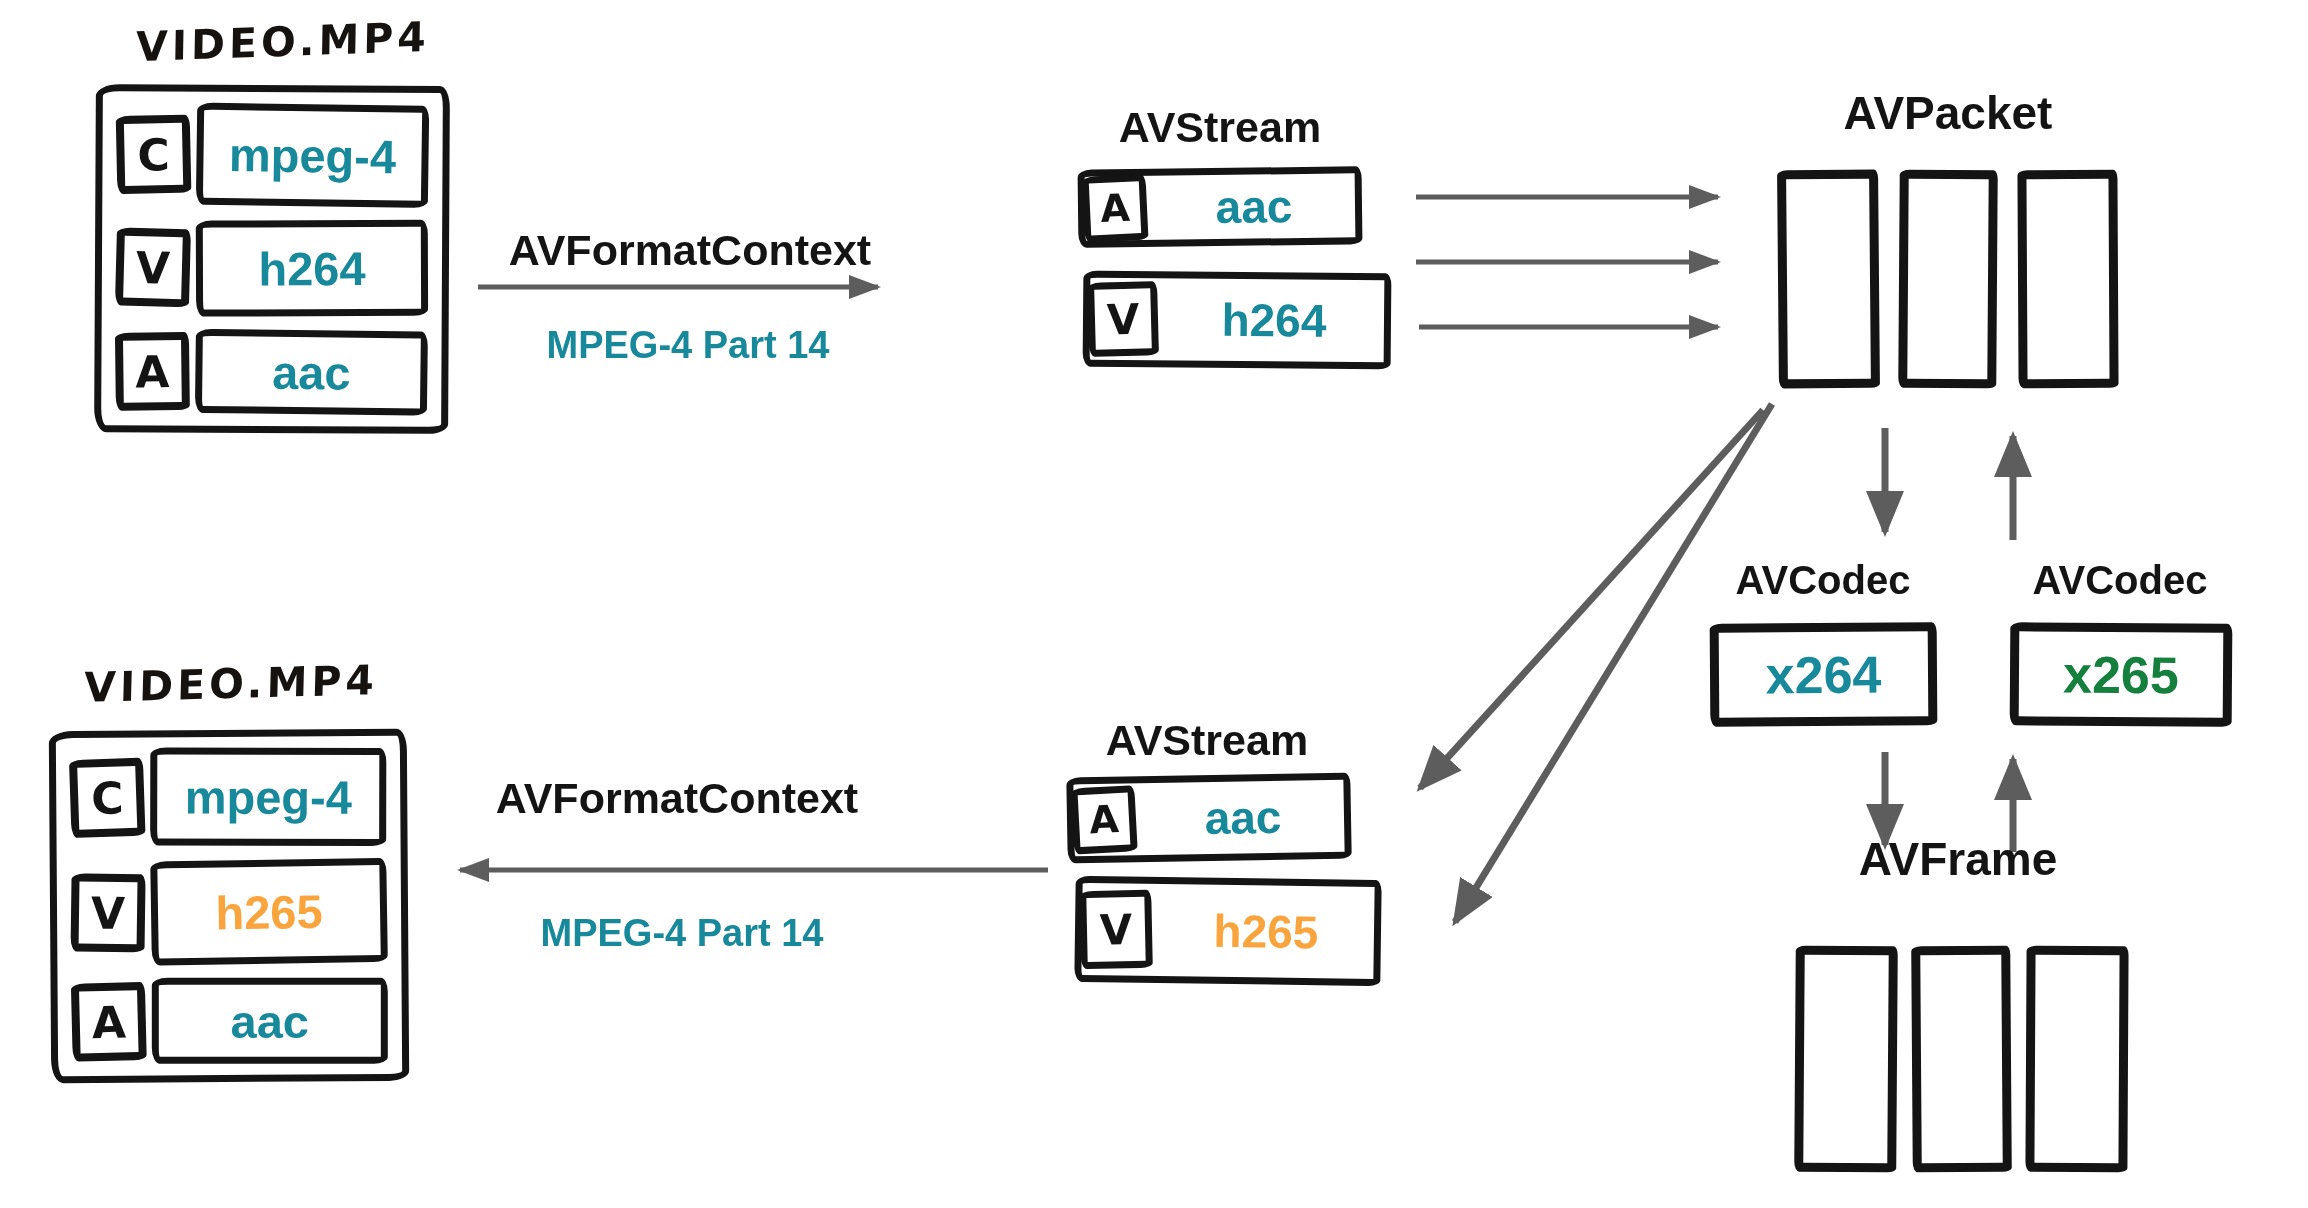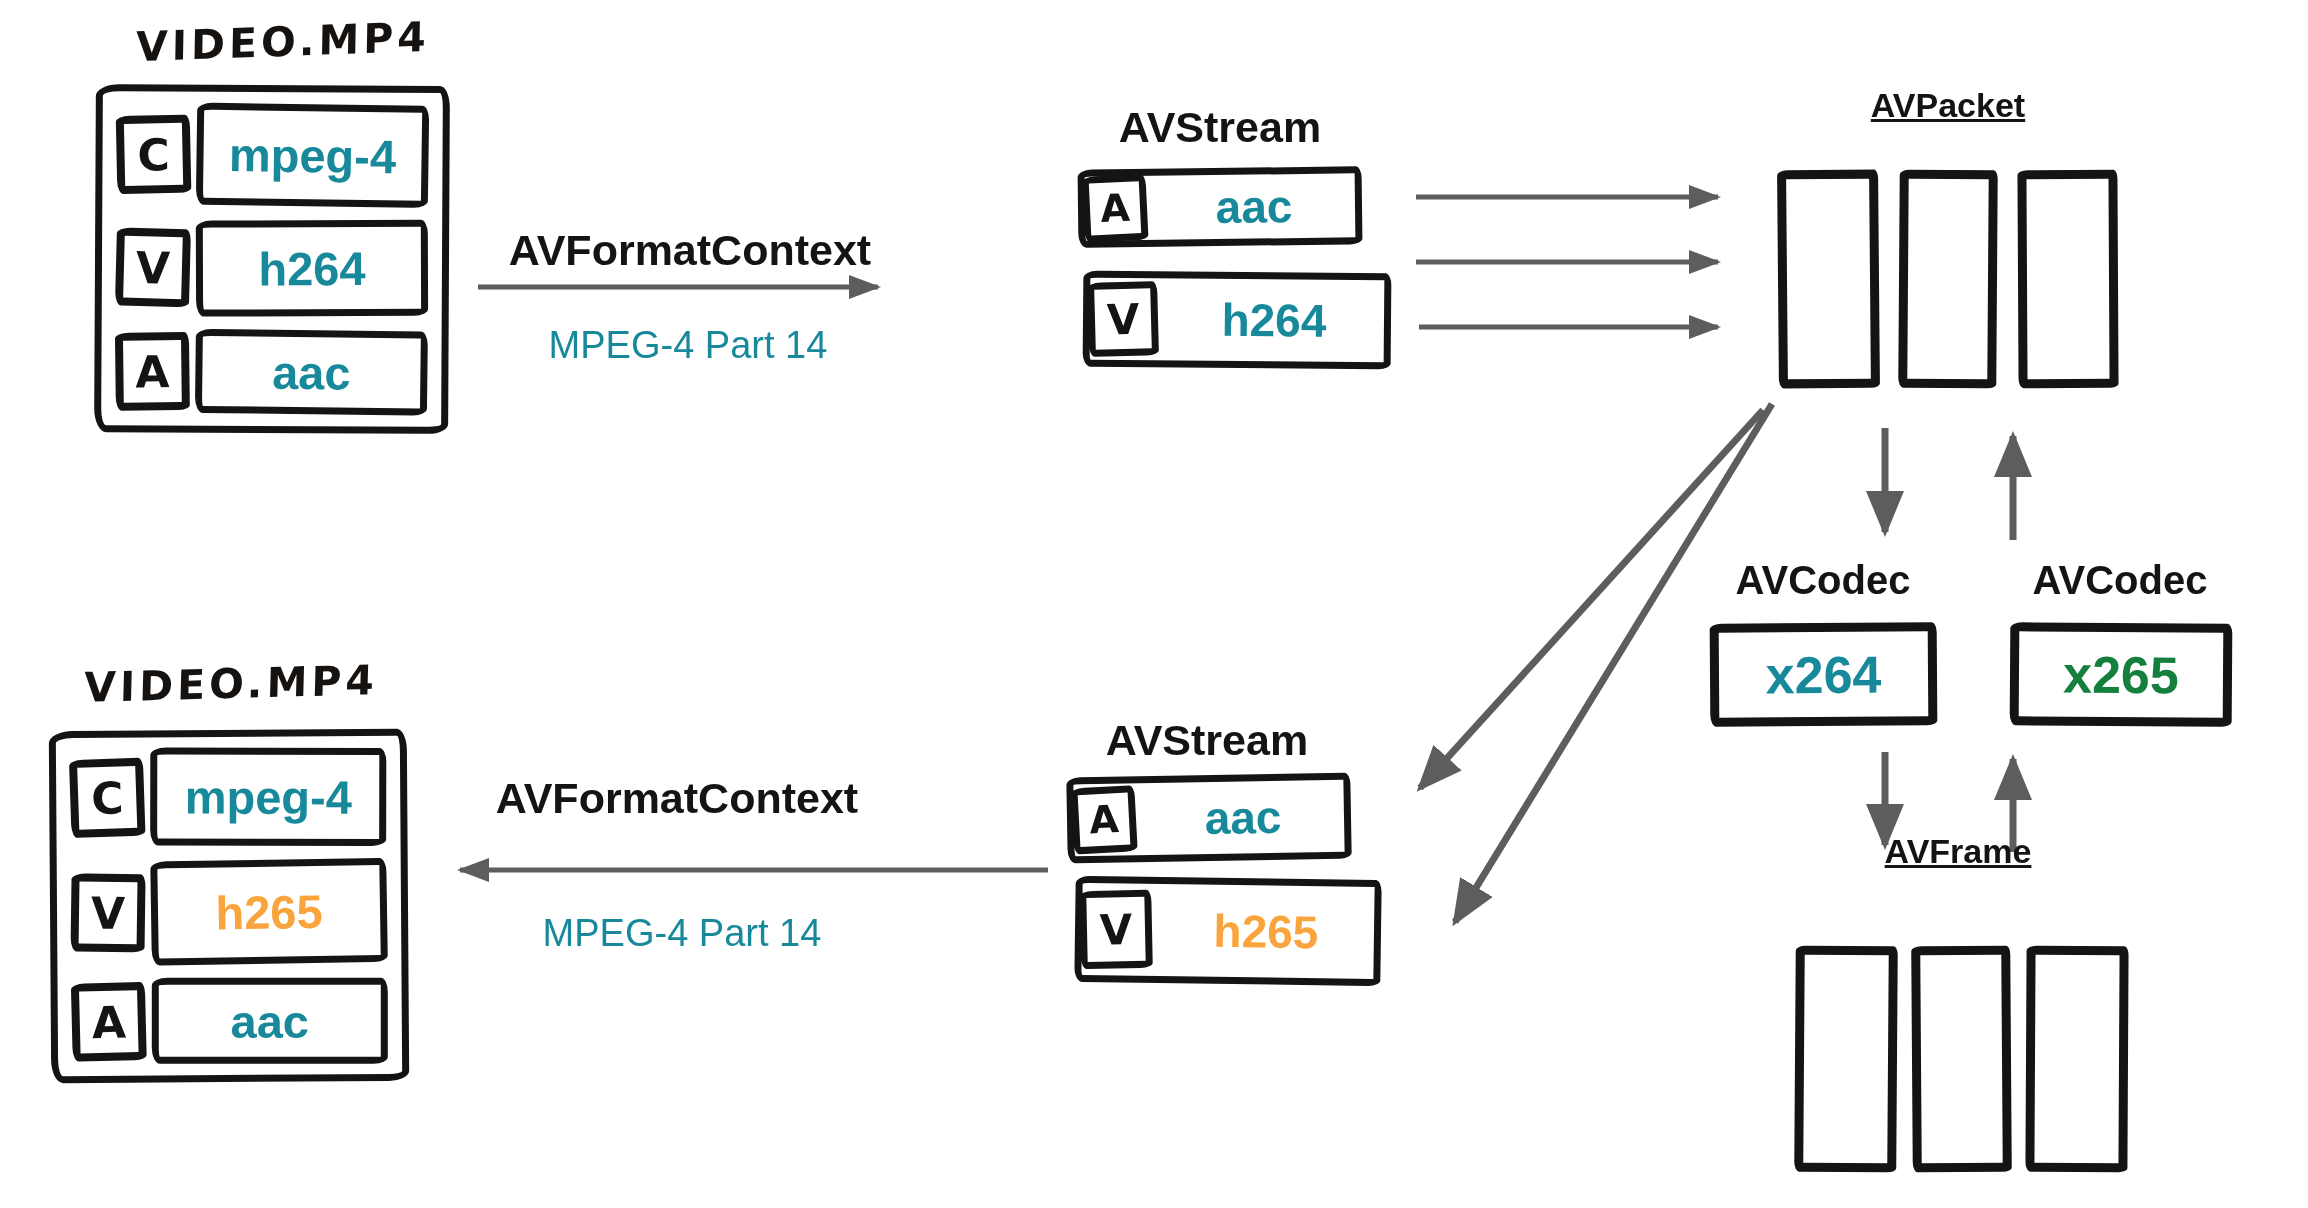--- a/index.html
+++ b/index.html
@@ -9,25 +9,25 @@
   }
   .arrows { position:absolute; inset:0; z-index:1; }
   .arrows line { stroke: var(--arrow, #5D5D5D); }
   .arrows .thin  { stroke-width:5; }
   .arrows .thick { stroke-width:7; }
   .arrows .head  { fill: var(--arrow, #5D5D5D); }
 
   
   .label { position:absolute; z-index:2; transform:translateX(-50%);
            font-weight:700; color:var(--ink,#111); white-space:nowrap; }
-  .label-xl { font-size:34px;text-decoration:underline; }
+  .label-xl { font-size:46px; }
   .label-lg { font-size:43px; }
   .label-md { font-size:40px; }
   .sub-label { position:absolute; z-index:2; transform:translateX(-50%);
-           font-weight:400; font-size:38px; white-space:nowrap; }
+           font-weight:700; font-size:38px; white-space:nowrap; }
 
   
   .hand-title { position:absolute; z-index:2; font-family:"DejaVu Sans", sans-serif;
            font-weight:700; font-size:41px; letter-spacing:4px; color:#151210;
            white-space:nowrap; }
 
   
   .file-box { position:absolute; z-index:2; border:7px solid var(--ink,#111);
            border-radius: 24px 10px 20px 12px / 12px 22px 10px 24px;
            display:flex; flex-direction:column; justify-content:center;

